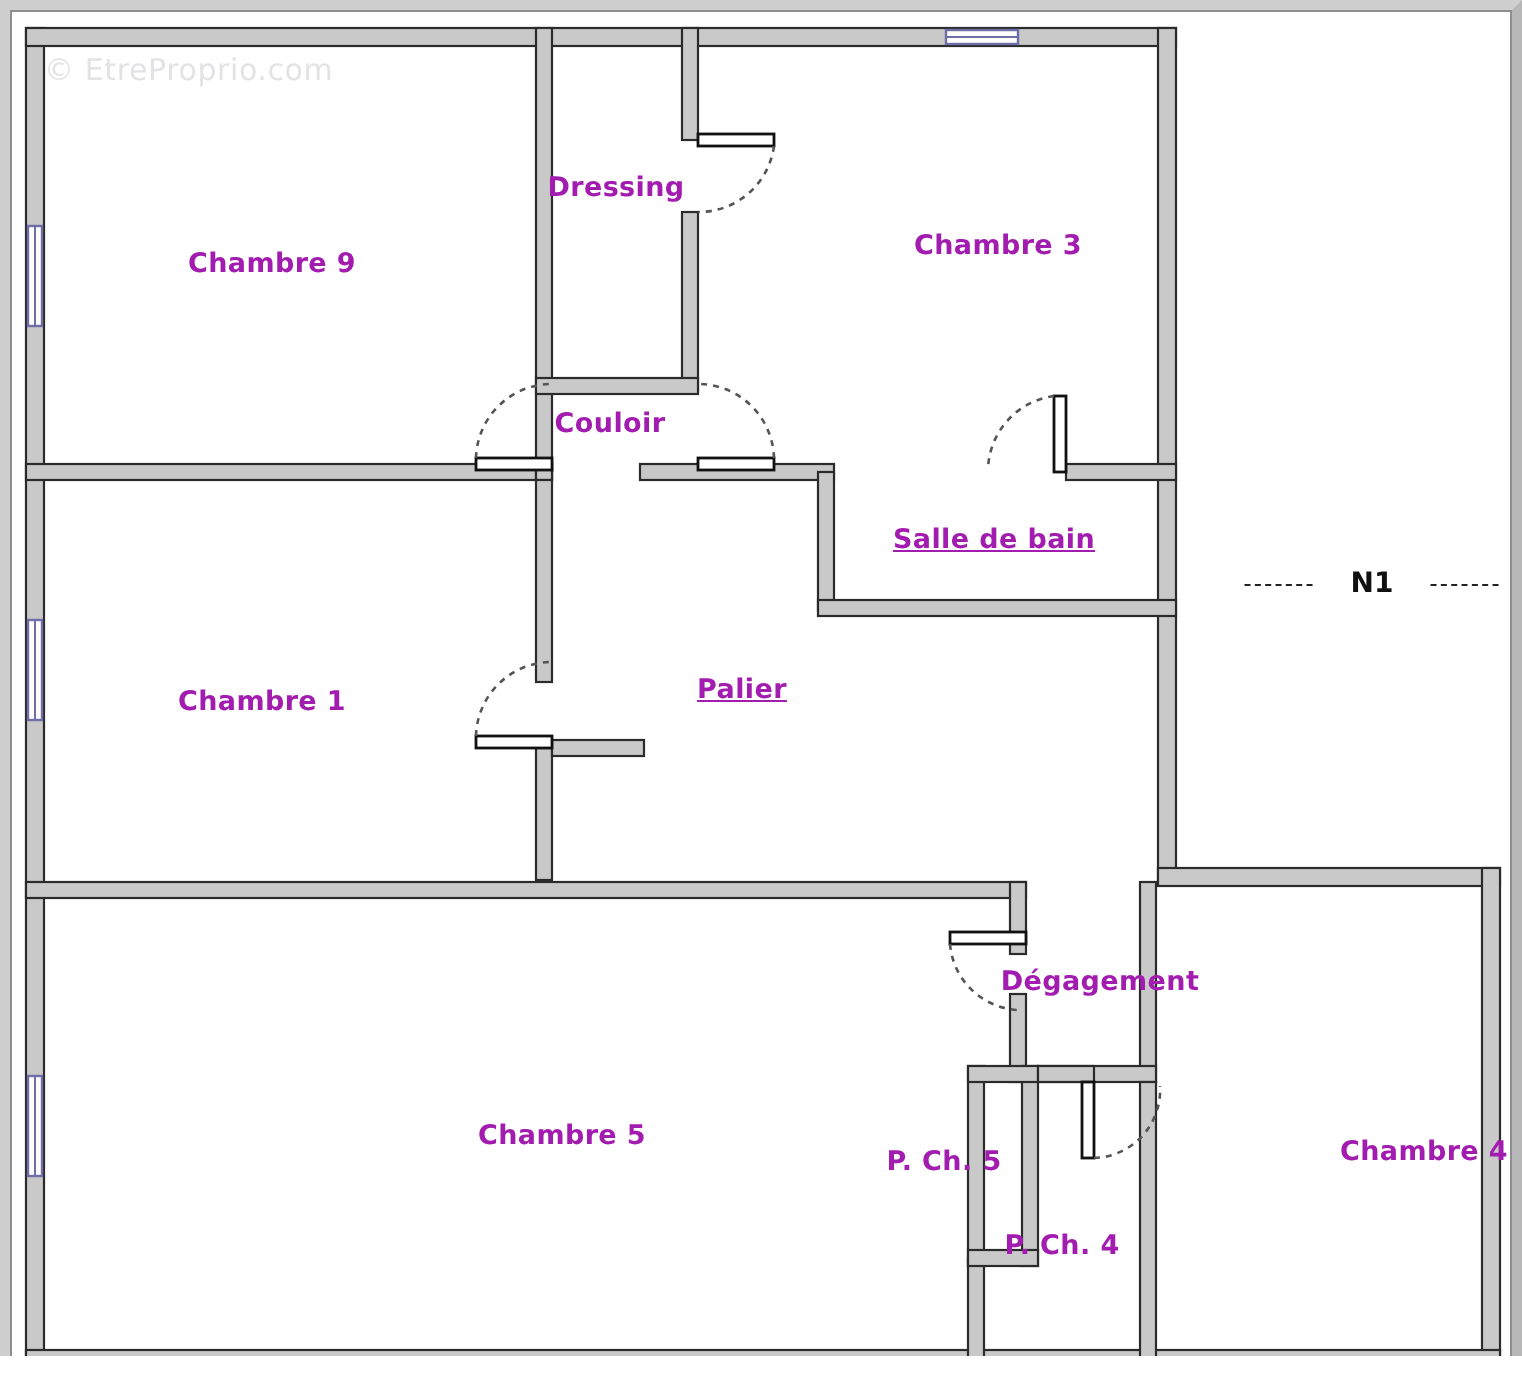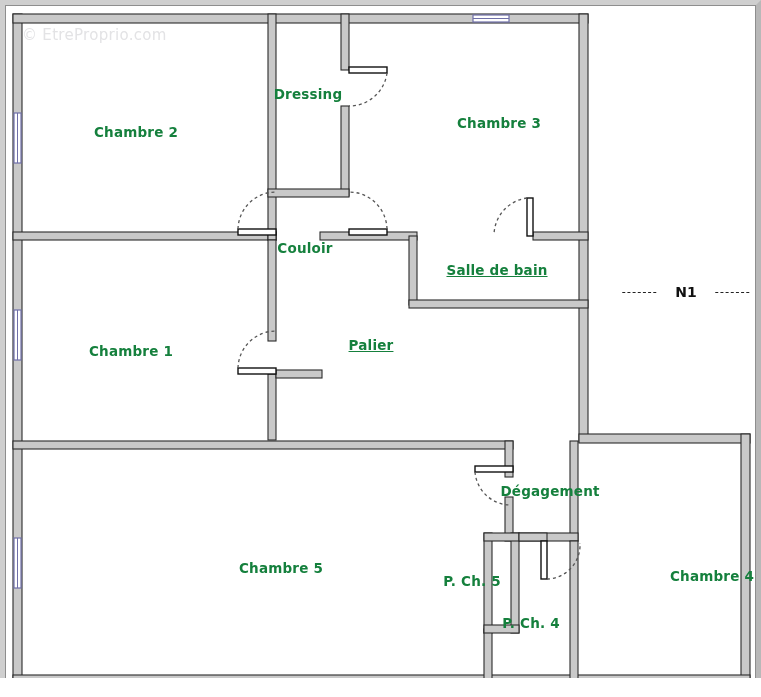--- a/index.html
+++ b/index.html
@@ -37,21 +37,21 @@
   }
   #plan-svg {
     position: absolute;
     left: 0; top: 0;
   }
   .room-label {
     position: absolute;
     font-family: "DejaVu Sans", sans-serif;
     font-weight: bold;
     font-size: 13.5px;
-    color: #15803d;
+    color: #a21caf;
     white-space: nowrap;
     transform: translate(-50%, -50%);
     letter-spacing: 0.2px;
   }
   .level-label {
     position: absolute;
     font-family: "DejaVu Sans", sans-serif;
     font-weight: bold;
     font-size: 14px;
     color: #111111;
@@ -197,24 +197,24 @@
         <path d="M 475 472 A 36 36 0 0 0 509 505" stroke="#555555" stroke-width="1.3" stroke-dasharray="3,3"></path>
       </g>
 
       <g>
         <rect x="541" y="541" width="6" height="38" fill="#ffffff" stroke="#111111" stroke-width="1.4"></rect>
         <path d="M 547 579 A 34 34 0 0 0 580 543" stroke="#555555" stroke-width="1.3" stroke-dasharray="3,3"></path>
       </g>
     </g>
   </svg>
 
-  <div class="room-label" style="left:136px; top:132px;">Chambre 2</div>
+  <div class="room-label" style="left:136px; top:132px;">Chambre 9</div>
   <div class="room-label" style="left:308px; top:94px;">Dressing</div>
   <div class="room-label" style="left:499px; top:123px;">Chambre 3</div>
-  <div class="room-label" style="left:305px; top:212px;margin-top:36px;">Couloir</div>
+  <div class="room-label" style="left:305px; top:212px;">Couloir</div>
   <div class="room-label" style="left:497px; top:270px;text-decoration:underline;">Salle de bain</div>
   <div class="room-label" style="left:131px; top:351px;">Chambre 1</div>
   <div class="room-label" style="left:371px; top:345px;text-decoration:underline;">Palier</div>
   <div class="room-label" style="left:550px; top:491px;">Dégagement</div>
   <div class="room-label" style="left:281px; top:568px;">Chambre 5</div>
   <div class="room-label" style="left:472px; top:581px;">P. Ch. 5</div>
   <div class="room-label" style="left:670px; top:576px;margin-left:42px;">Chambre 4</div>
   <div class="room-label" style="left:531px; top:623px;">P. Ch. 4</div>
 
   <div class="level-label" style="left:686px; top:292px;">

